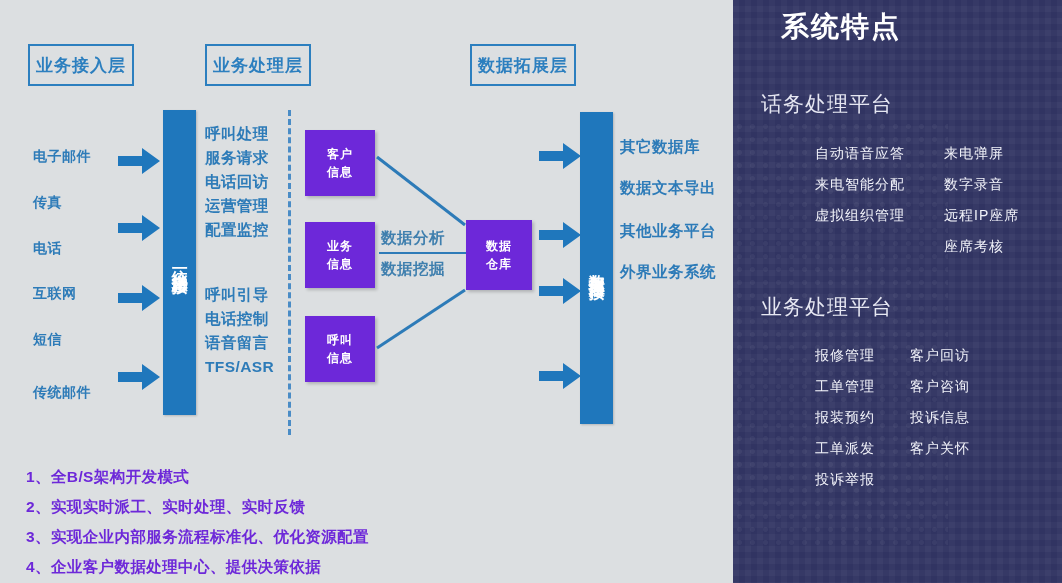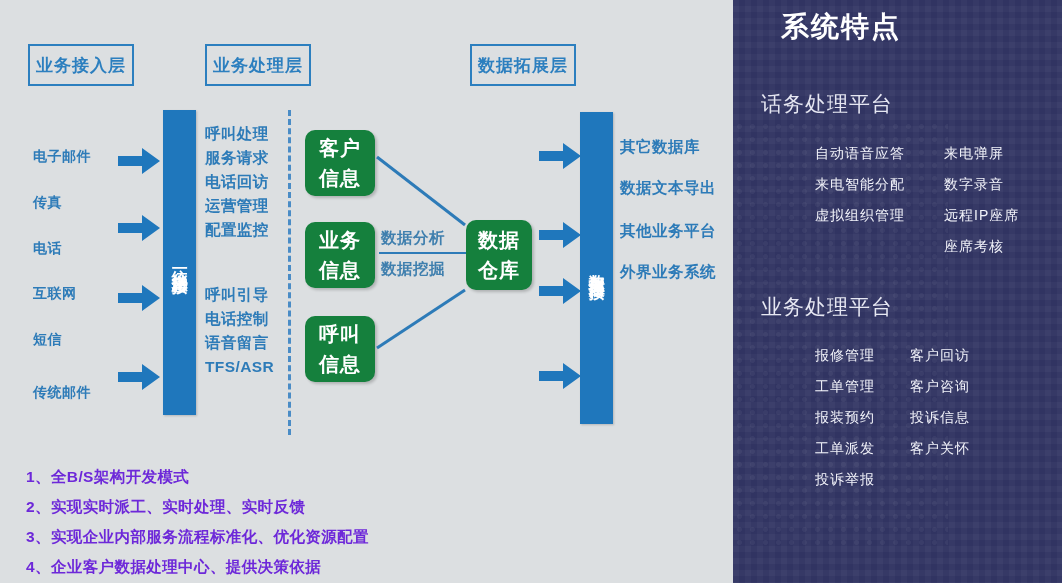--- a/index.html
+++ b/index.html
@@ -45,24 +45,24 @@
   .fn-list{position:absolute;color:#2d7bb8;font-size:15.5px;font-weight:700;line-height:24px;letter-spacing:.4px;}
   .fn-list div{white-space:nowrap;}
 
   
   .dashed{
     position:absolute;width:0;border-left:3px dashed #4a8cc6;
   }
 
   
   .dbox{
-    position:absolute;background:#15803d;color:#fff;
-    font-size:20px;font-weight:700;line-height:1.5;text-align:center;
+    position:absolute;background:#6d28d9;color:#fff;
+    font-size:12px;font-weight:700;line-height:1.5;text-align:center;
     display:flex;flex-direction:column;align-items:center;justify-content:center;
-    box-shadow:2px 2px 3px rgba(0,0,0,.2);letter-spacing:1px;border-radius:10px;
+    box-shadow:2px 2px 3px rgba(0,0,0,.2);letter-spacing:1px;
   }
 
   
   .mid-label{
     position:absolute;color:#3f7fae;font-size:15.5px;font-weight:700;
     white-space:nowrap;letter-spacing:.5px;
   }
   .mid-rule{position:absolute;height:2px;background:#2d7bb8;}
   .conn{position:absolute;}
 

